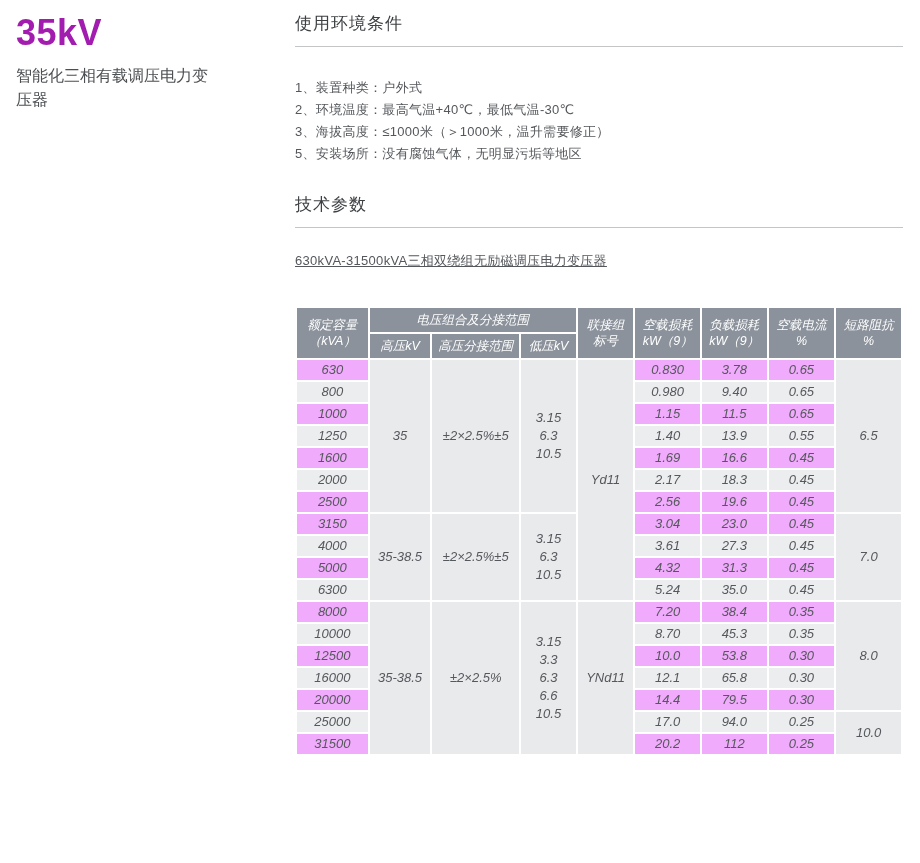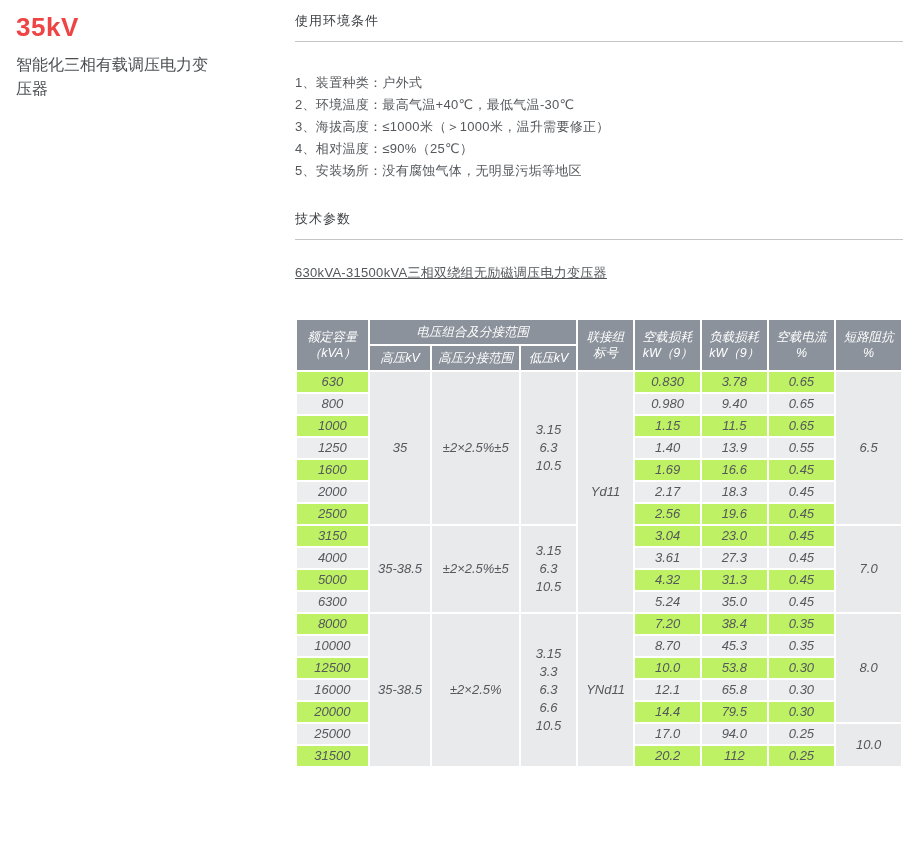--- a/index.html
+++ b/index.html
@@ -2,39 +2,39 @@
 <html><head>
 <meta charset="utf-8">
 <style>
   * { margin: 0; padding: 0; box-sizing: border-box; }
   html, body { width: 920px; height: 863px; background: #ffffff;
     font-family: "Liberation Sans", "DejaVu Sans", sans-serif; }
   .page { position: relative; width: 920px; height: 863px; overflow: hidden; background: #fff; }
 
   
   .left-col { position: absolute; left: 16px; top: 12px; width: 250px; }
-  .product-voltage { font-size: 26px; font-weight: bold; color: #ef4444; letter-spacing: 0.5px; }
+  .product-voltage { font-size: 36px; font-weight: bold; color: #a21caf; letter-spacing: 0.5px; }
   .product-name { margin-top: 10px; width: 196px; font-size: 16px; line-height: 24px; color: #4c4f52; }
 
   
   .right-col { position: absolute; left: 295px; top: 0; width: 608px; }
-  .section-title { margin-top: 12px; font-size: 13px; font-weight: normal; color: #3e4144;
+  .section-title { margin-top: 12px; font-size: 17px; font-weight: normal; color: #3e4144;
     padding-bottom: 11px; border-bottom: 1px solid #c3c5c7; letter-spacing: 1px; }
   .env-list { list-style: none; margin-top: 30px; }
   .env-list li { font-size: 13px; line-height: 22px; color: #54575b; letter-spacing: 0.3px; }
   .section-title.second { margin-top: 28px; }
   .table-caption { margin-top: 24px; font-size: 13px; color: #54575b; letter-spacing: 0.3px; text-decoration: underline; }
 
   
   table.spec { margin-top: 36px; width: 608px; table-layout: fixed; border-collapse: collapse; font-style: italic; }
   table.spec th, table.spec td { border: 2px solid #ffffff; text-align: center; vertical-align: middle; }
   table.spec th { background: #8b929b; color: #ffffff; font-weight: normal; font-size: 12.5px;
     line-height: 16px; height: 26px; padding: 2px 1px; }
   table.spec td { font-size: 13px; color: #55585c; height: 22px; padding: 0 2px; line-height: 16px; }
-  td.shade-a { background: #bef264; }
+  td.shade-a { background: #f0abfc; }
   td.shade-b { background: #ecedef; }
   td.merged  { background: #e9eaec; }
   tr.gs td { border-top: 1px solid #6d28d9; }
   .lv-cell div { line-height: 18px; }
 </style>
 </head>
 <body>
 
 <div class="page">
 
@@ -44,21 +44,20 @@
   </div>
 
   <div class="right-col">
 
     <h2 class="section-title">使用环境条件</h2>
 
     <ul class="env-list">
       <li>1、装置种类：户外式</li>
       <li>2、环境温度：最高气温+40℃，最低气温-30℃</li>
       <li>3、海拔高度：≤1000米（＞1000米，温升需要修正）</li>
-      <li>4、相对温度：≤90%（25℃）</li>
       <li>5、安装场所：没有腐蚀气体，无明显污垢等地区</li>
     </ul>
 
     <h2 class="section-title second">技术参数</h2>
 
     <p class="table-caption">630kVA-31500kVA三相双绕组无励磁调压电力变压器</p>
 
     <table class="spec">
       <colgroup>
         <col style="width:72px">

